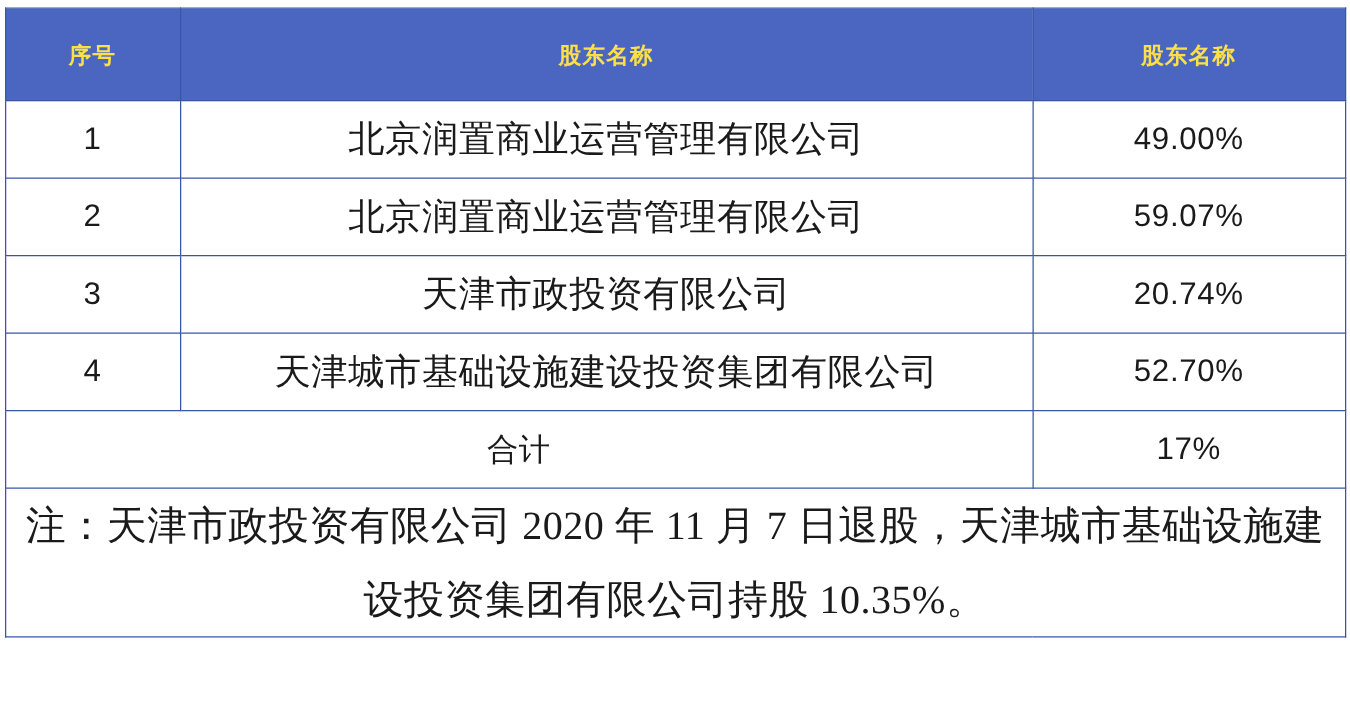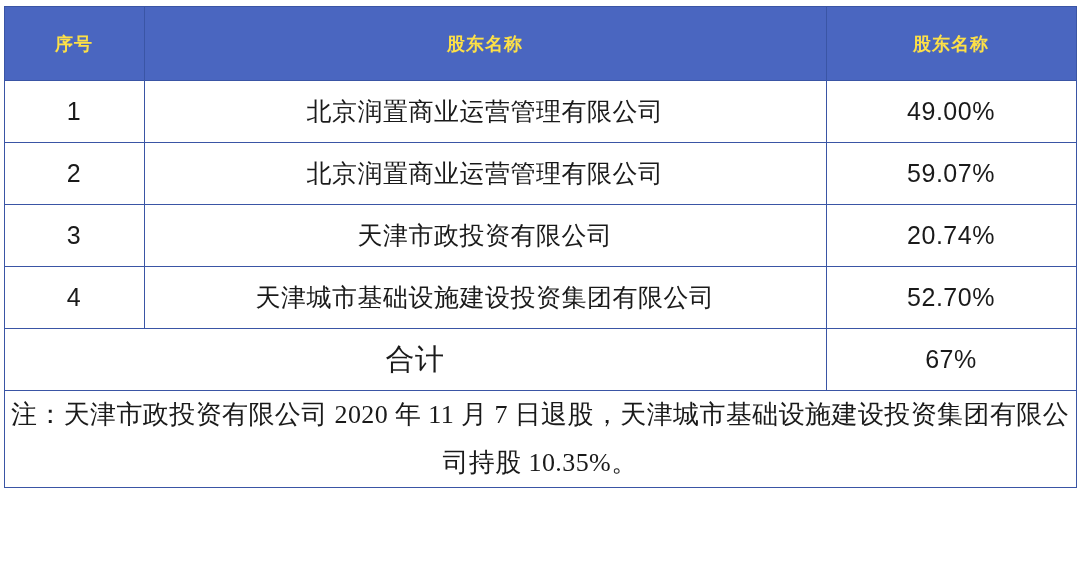--- a/index.html
+++ b/index.html
@@ -38,46 +38,46 @@
   thead th {
     background: #4a66c0;
     color: #fde047;
     font-weight: bold;
     font-size: 18px;
     height: 74px;
     letter-spacing: 1px;
   }
   tbody td {
     background: #ffffff;
-    font-size: 29px;
+    font-size: 25px;
     height: 62px;
     letter-spacing: 0.5px;
   }
   .col-idx { width: 140px; }
   .col-name { width: 682px; }
   .col-ratio { width: 250px; }
 
   td.idx-cell, td.ratio-cell {
     font-family: "Liberation Sans", "DejaVu Sans", sans-serif;
     font-size: 25px;
   }
   td.name-cell {
     font-family: "Liberation Serif", "DejaVu Serif", serif;
-    font-size: 25px;
+    font-size: 29px;
   }
   th.idx-head, th.ratio-head, th.name-head {
     font-family: "Liberation Serif", "DejaVu Serif", serif;
   }
   td.total-label {
     font-family: "Liberation Serif", "DejaVu Serif", serif;
   }
   .note-cell {
     text-align: left;
     padding: 14px 18px 18px 18px;
-    font-size: 26px;
+    font-size: 32px;
     line-height: 1.85;
     height: auto;
     letter-spacing: 0.4px;
   }
   .note-text {
     display: block;
     white-space: pre-wrap;
   }
 </style>
 </head>
@@ -113,21 +113,21 @@
         <td class="name-cell">天津市政投资有限公司</td>
         <td class="ratio-cell">20.74%</td>
       </tr>
       <tr>
         <td class="idx-cell">4</td>
         <td class="name-cell">天津城市基础设施建设投资集团有限公司</td>
         <td class="ratio-cell">52.70%</td>
       </tr>
       <tr>
         <td class="total-label" colspan="2">合计</td>
-        <td class="ratio-cell">67%</td>
+        <td class="ratio-cell">17%</td>
       </tr>
       <tr>
         <td class="note-cell" colspan="3">
           <span class="note-text">注：天津市政投资有限公司 2020 年 11 月 7 日退股，天津城市基础设施建设投资集团有限公司持股 10.35%。</span>
         </td>
       </tr>
     </tbody>
   </table>
 </div>
 

